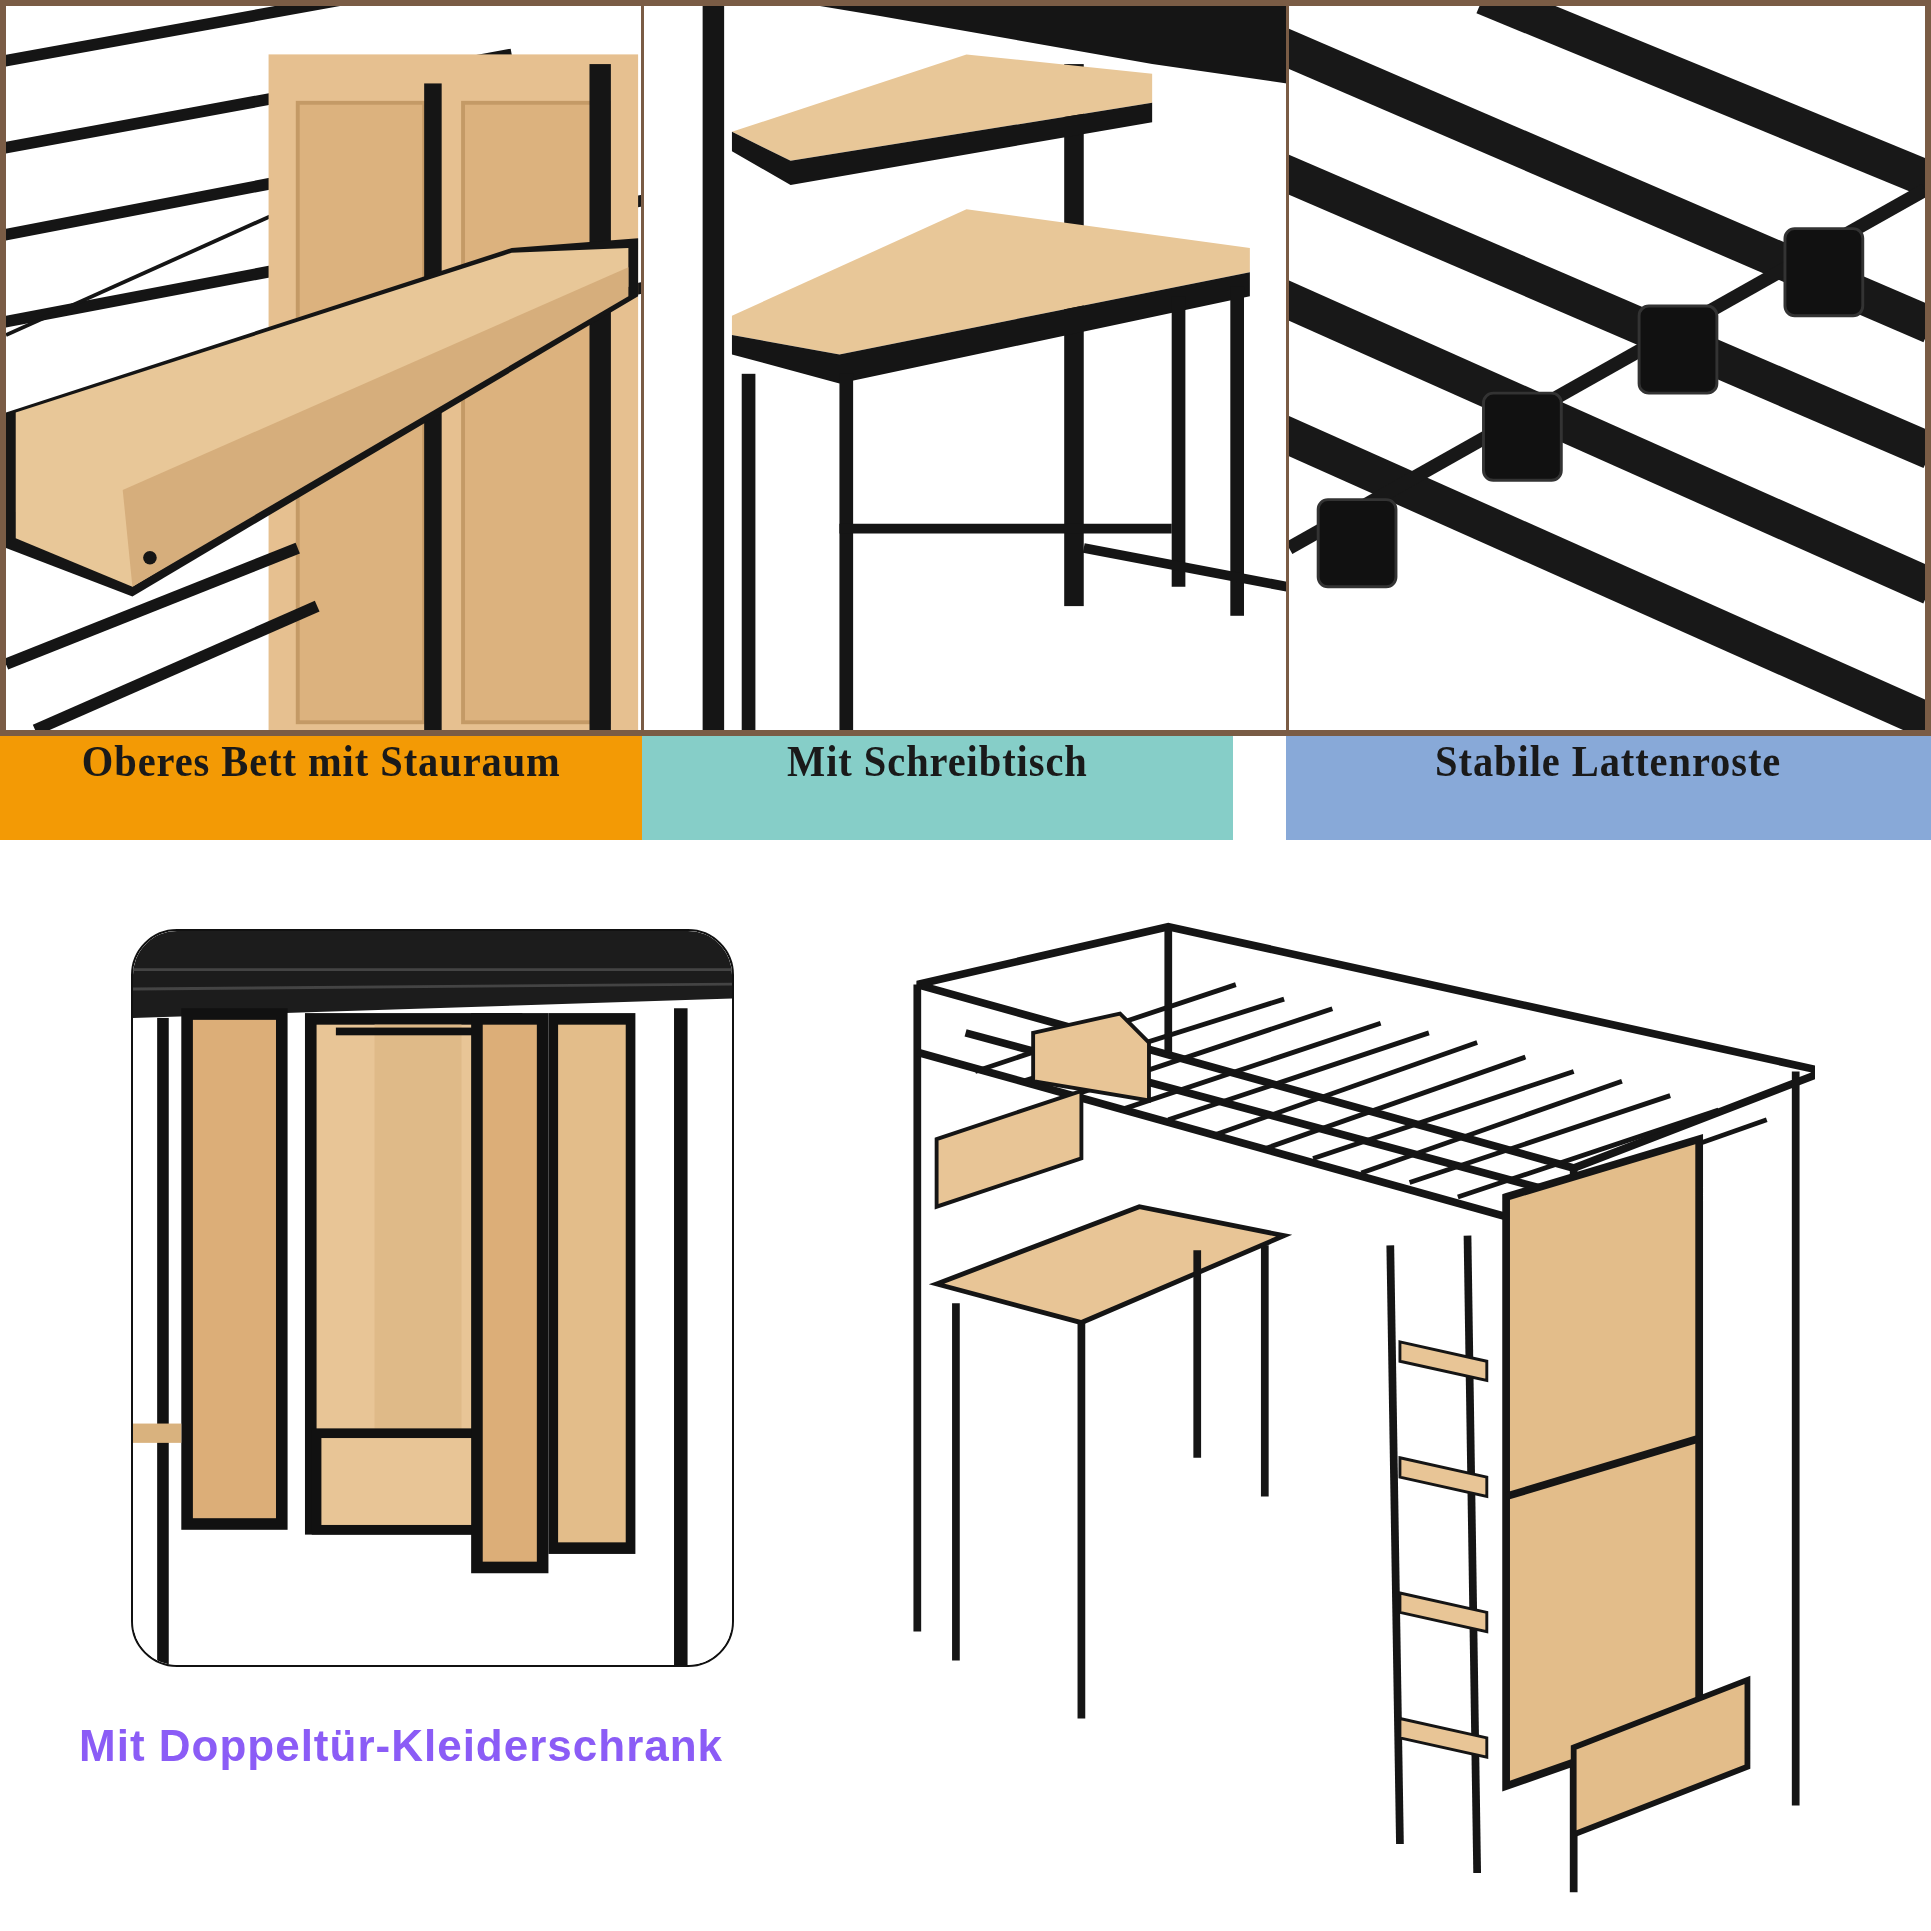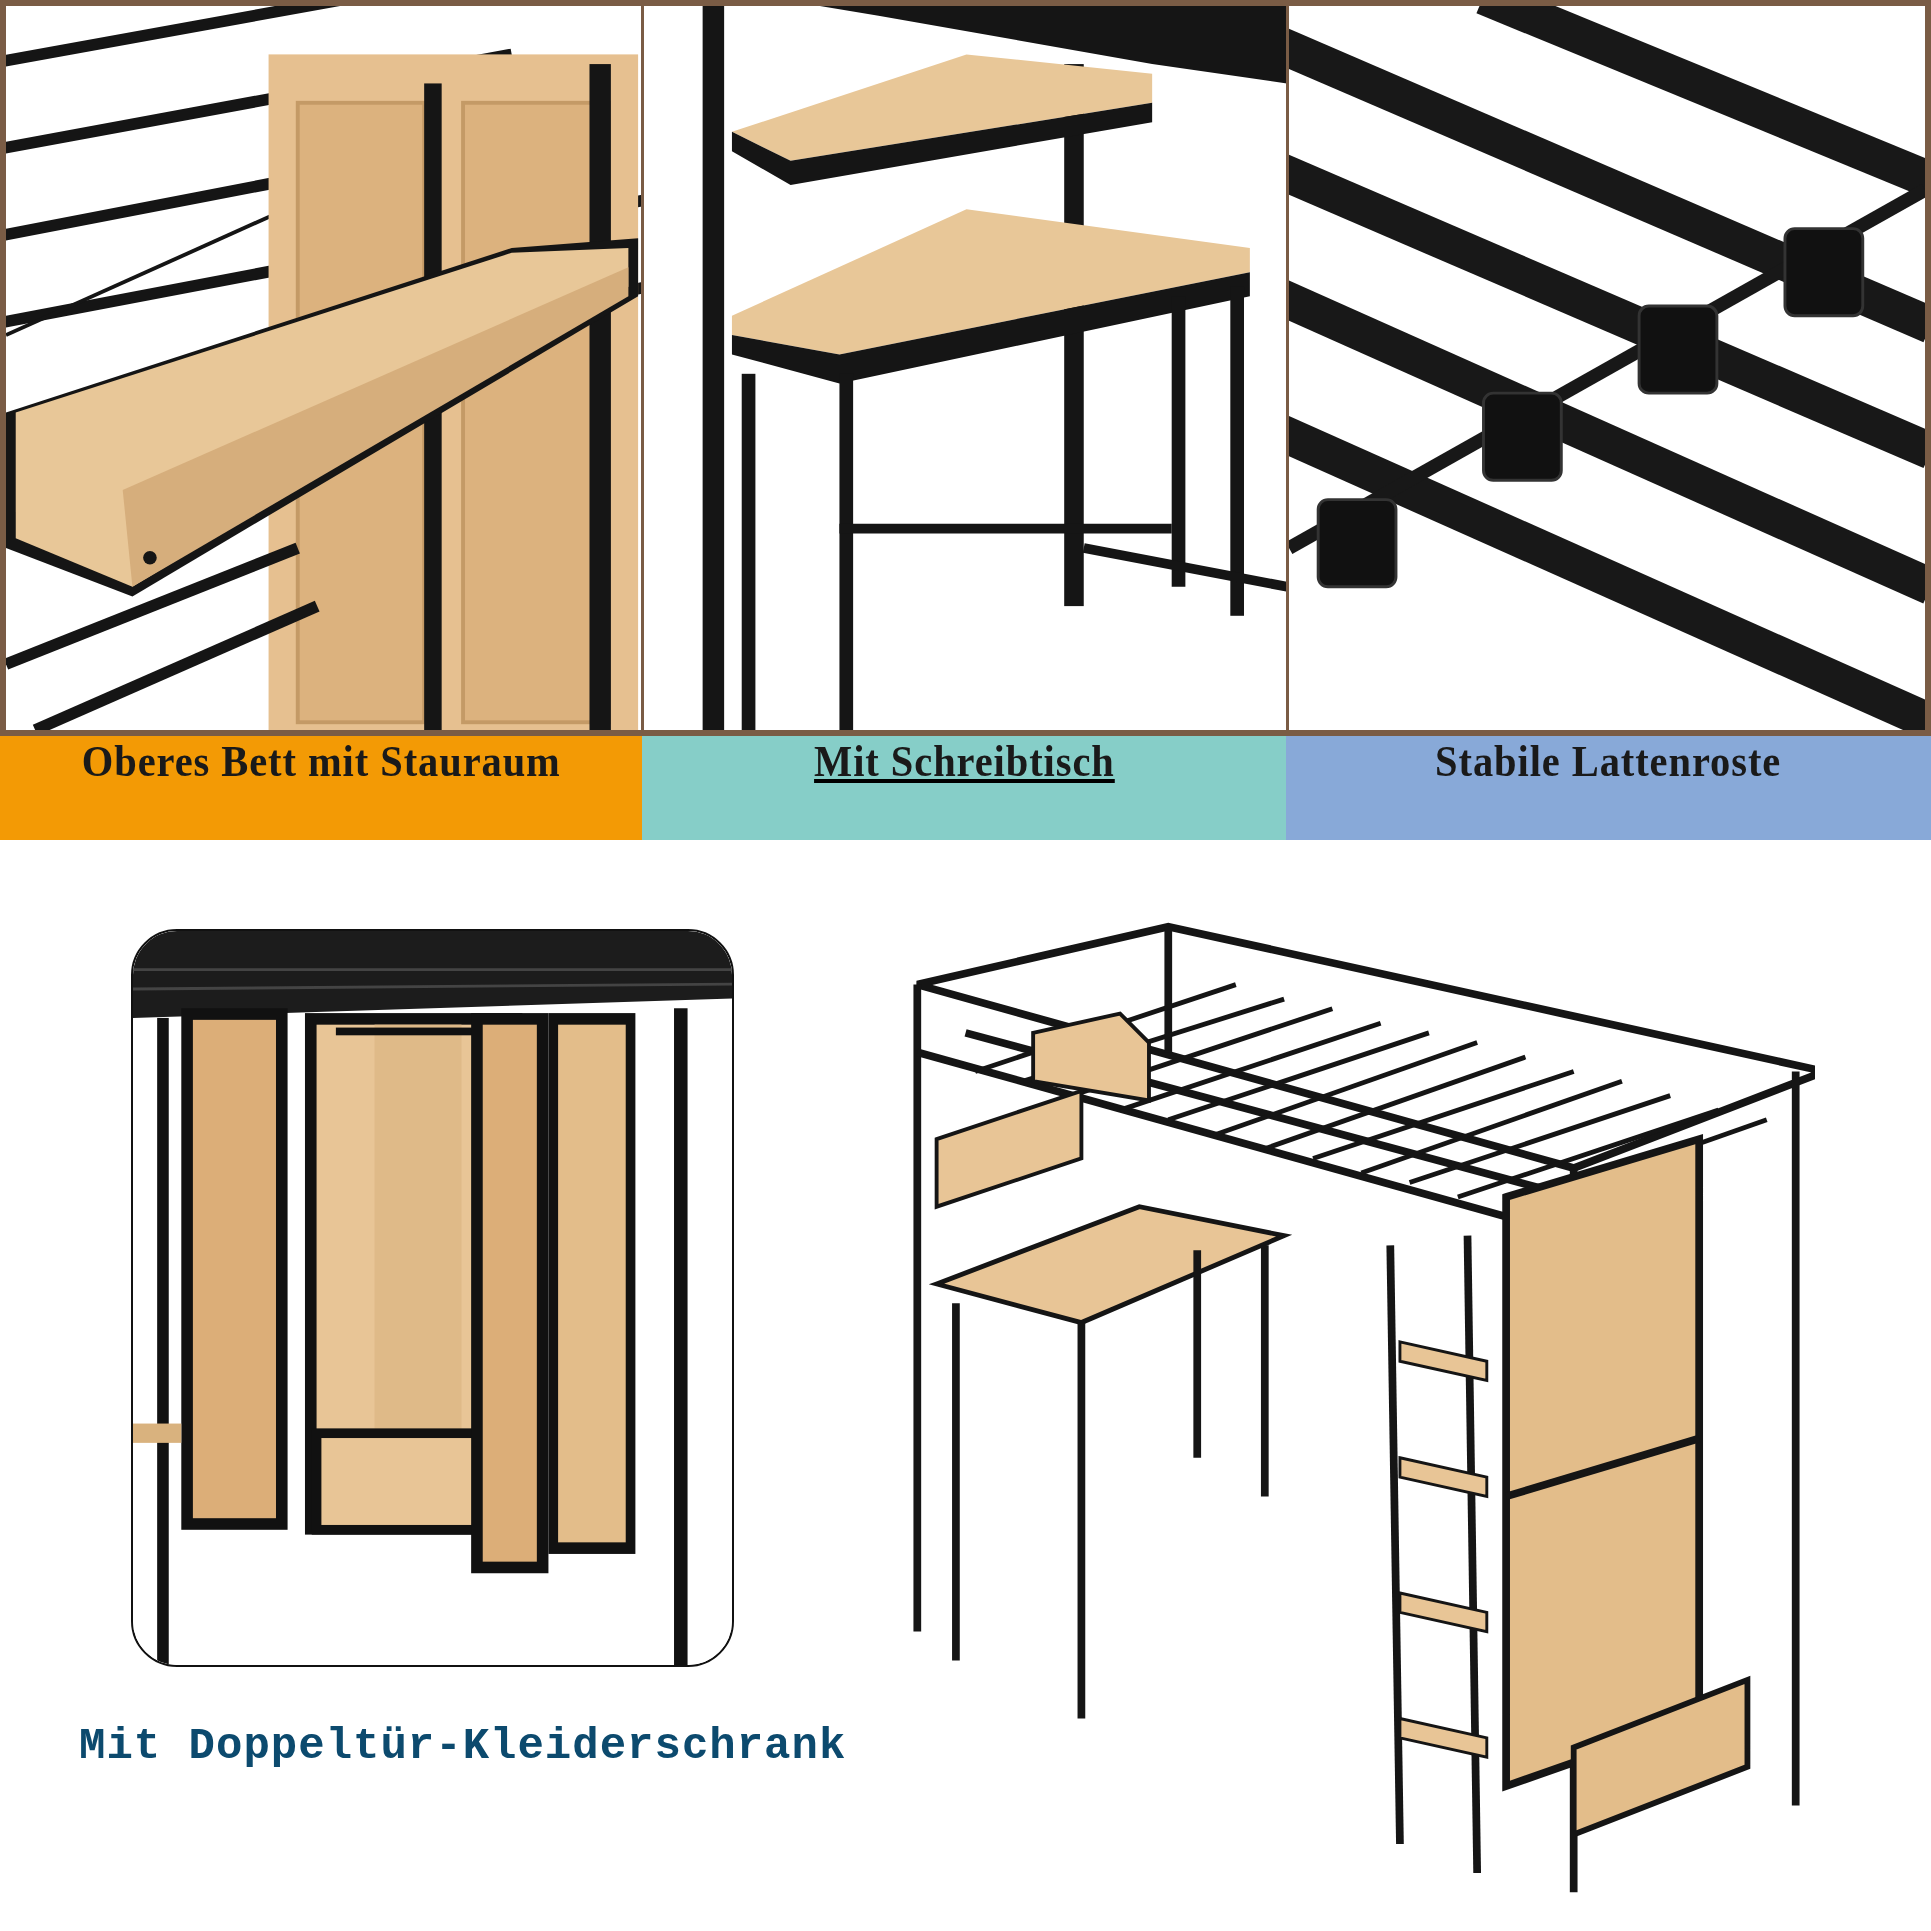--- a/index.html
+++ b/index.html
@@ -5,25 +5,25 @@
   html, body { margin:0; padding:0; background:#ffffff; }
   body { width:1931px; height:1931px; position:relative; overflow:hidden; font-family:"Liberation Serif", "DejaVu Serif", serif; }
   .panel { position:absolute; top:0; height:736px; background:#ffffff; box-sizing:border-box; border:6.8px solid #7a5c45; overflow:hidden; }
   .panel svg { width:100%; height:100%; display:block; }
   #p1 { left:0; width:645px; border-right-width:3.9px; }
   #p2 { left:641px; width:649px; border-left-width:3.9px; border-right-width:3.9px; }
   #p3 { left:1286px; width:645px; border-left-width:3.9px; }
   .caption-bar { position:absolute; top:736px; height:104px; display:flex; align-items:flex-start; justify-content:center; }
   .caption-bar span { font-family:"Liberation Serif", "DejaVu Serif", serif; font-weight:bold; font-size:44px; color:#1a1a1a; letter-spacing:1px; transform:scaleX(0.92); white-space:nowrap; }
   #cap1 { left:0; width:642px; background:#f39a05; }
-  #cap2 { left:642px; width:644px; background:#86cec8;text-decoration:underline; }
+  #cap2 { left:642px; width:591px; background:#86cec8; }
   #cap3 { left:1286px; width:645px; background:#88a9d8; }
   #wardrobe-inset { position:absolute; left:131px; top:929px; width:599px; height:734px; border:2.9px solid #111; border-radius:46px; overflow:hidden; background:#fff; }
   #wardrobe-inset svg { width:100%; height:100%; display:block; }
-  #wardrobe-caption { position:absolute; left:79px; top:1721px; width:714px; font-family:Liberation Mono, monospace; font-weight:bold; font-size:44px; color:#0c4a6e; letter-spacing:1px; white-space:nowrap; }
+  #wardrobe-caption { position:absolute; left:79px; top:1721px; width:714px; font-family:Liberation Sans, sans-serif; font-weight:bold; font-size:44px; color:#8b5cf6; letter-spacing:1px; white-space:nowrap; }
   #full-bed { position:absolute; left:898px; top:917px; width:917px; height:985px; }
   #full-bed svg { width:100%; height:100%; display:block; }
 </style>
 </head>
 <body>
 
 <div class="panel" id="p1">
   <svg viewBox="0 0 654 748" preserveAspectRatio="none">
     <rect width="654" height="748" fill="#fff"></rect>
     <g stroke="#151515" stroke-width="12" fill="none">

